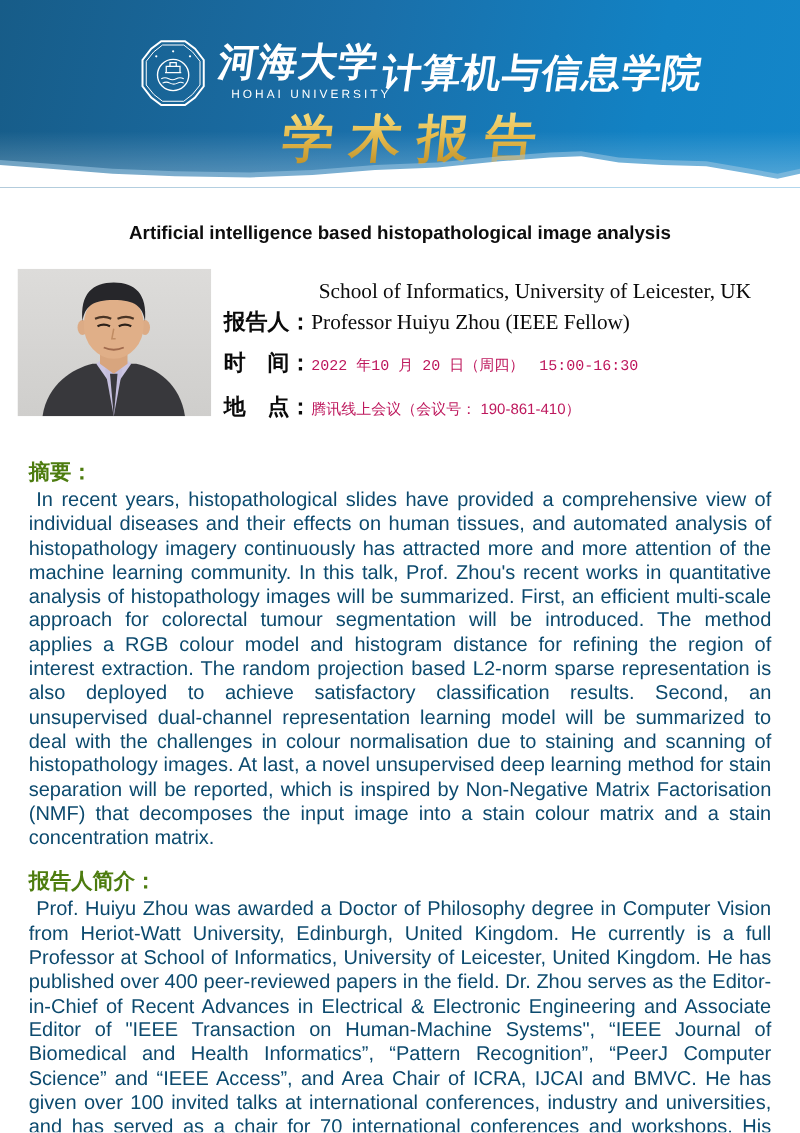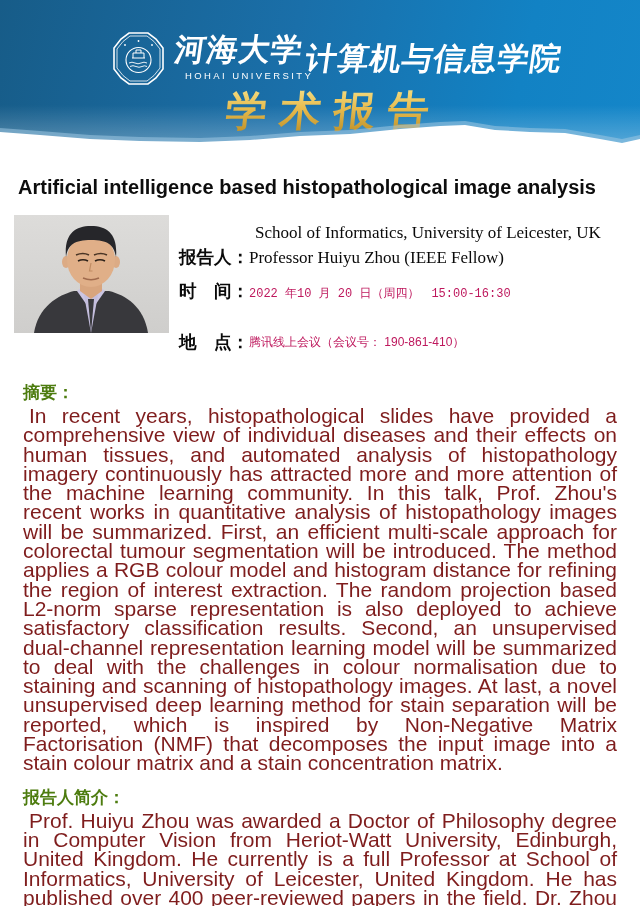--- a/index.html
+++ b/index.html
@@ -37,47 +37,47 @@
   .banner-title{
     position:absolute;left:50%;top:84px;transform:translateX(-50%);margin-left:14px;
     font-size:41px;font-weight:bold;letter-spacing:13px;white-space:nowrap;
     background:linear-gradient(#f5e087 5%,#e6bb4e 45%,#b98b24 95%);
     -webkit-background-clip:text;background-clip:text;color:transparent;
     text-shadow:none;transform:translateX(-50%) skewX(-6deg);
   }
 
   
   .talk-title{
-    margin:25px 18px 0 18px;text-align:left;
-    font-size:20px;font-weight:bold;color:#0d0d0d;line-height:24px;
+    margin:25px 18px 0 18px;text-align:center;
+    font-size:15px;font-weight:bold;color:#0d0d0d;line-height:24px;
   }
 
   
   .info-wrap{display:flex;margin:16px 0 0 14px;}
   .photo{width:155px;height:118px;flex:0 0 auto;display:block;}
   .info-col{margin-left:10px;margin-top:2px;}
   .info-row{display:flex;align-items:baseline;}
   .info-label{
     flex:0 0 auto;display:inline-block;min-width:70px;
     font-weight:bold;font-size:17.5px;color:#0a0a0a;white-space:pre;line-height:24px;
   }
   .spacer-label{display:inline-block;min-width:76px;}
   .val-serif{font-family:"Liberation Serif",serif;font-size:17px;color:#0a0a0a;line-height:24px;white-space:nowrap;}
   .val-sans{font-size:12px;color:#be185d;line-height:24px;white-space:nowrap;}
   .row-school{margin-top:4px;}
   .row-time{margin-top:10px;font-family:Liberation Mono, monospace;}
-  .row-venue{margin-top:24px;align-items:center;}
+  .row-venue{margin-top:8px;}
 
   
   .section-heading{
     margin:28px 23px 2px 23px;font-size:17px;font-weight:bold;color:#4d7c0f;line-height:22px;
   }
   .section-heading.bio-h{margin-top:14px;}
   .body-par{
-    margin:2px 23px 0 23px;font-size:21px;line-height:19.3px;color:#7f1d1d;
+    margin:2px 23px 0 23px;font-size:16px;line-height:19.3px;color:#0c4a6e;
     text-align:justify;text-indent:6px;
   }
 </style>
 </head>
 <body>
 
 <div class="page">
 
   <div class="banner">
     <div class="banner-fade"></div>

